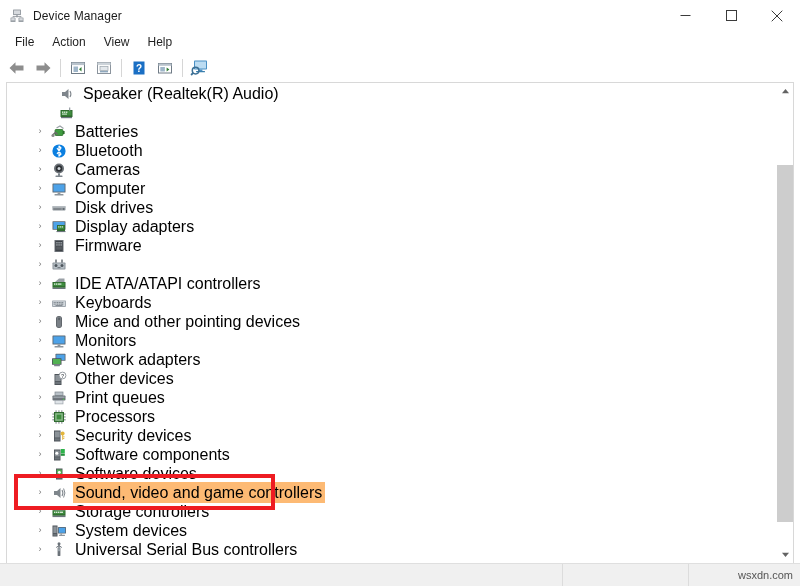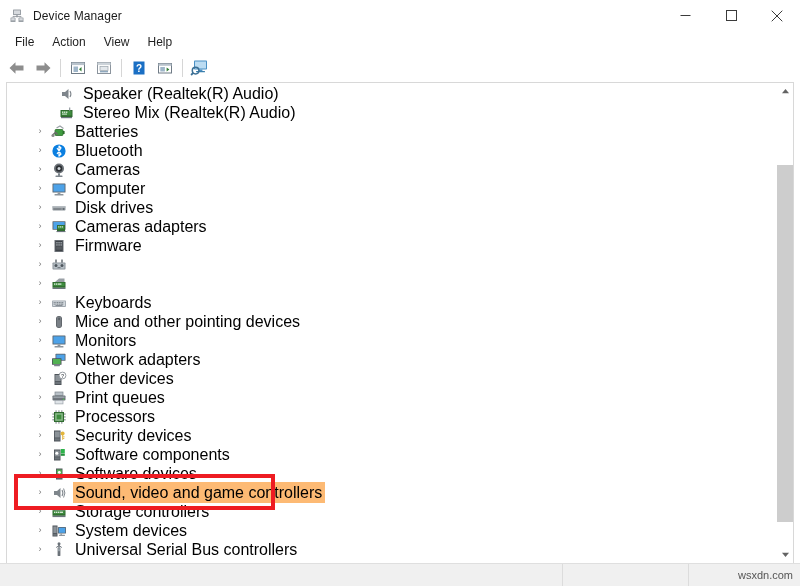--- a/index.html
+++ b/index.html
@@ -368,21 +368,20 @@
           <span class="ico"><svg width="16" height="16" viewBox="0 0 16 16">
               <rect x="1.5" y="5" width="12" height="7" fill="#2f6b2f"></rect>
               <rect x="2.5" y="6" width="10" height="4.4" fill="#3f8c3f"></rect>
               <rect x="3" y="6.5" width="1.4" height="1.4" fill="#d9e8d9"></rect>
               <rect x="5" y="6.5" width="1.4" height="1.4" fill="#d9e8d9"></rect>
               <rect x="7" y="6.5" width="1.4" height="1.4" fill="#d9e8d9"></rect>
               <rect x="3" y="8.6" width="5" height="1" fill="#d9e8d9"></rect>
               <rect x="10" y="2.5" width="1.3" height="3.2" fill="#9aa0a6"></rect>
               <rect x="2" y="12" width="11" height="1.2" fill="#6c757d"></rect>
             </svg></span>
-          <span class="label-wrap"><span class="label">Stereo Mix (Realtek(R) Audio)</span></span>
         </div>
         <div class="row top-level" style="top: 39px; position: absolute; left: 0px; right: 0px;">
           <span class="chevron">›</span>
           <span class="ico"><svg width="16" height="16" viewBox="0 0 16 16">
               <rect x="4" y="5.5" width="8" height="6" rx="1" fill="#3f9b3f" stroke="#2c6e2c" stroke-width="0.8"></rect>
               <rect x="12" y="7" width="1.6" height="3" fill="#2c6e2c"></rect>
               <path d="M1.5 11 L4.5 8.5 L6.5 10.5" stroke="#6b6b6b" stroke-width="1.5" fill="none"></path>
               <circle cx="2" cy="11.5" r="1.6" fill="#8a8a8a"></circle>
               <path d="M5.5 4 L9 2 L12.5 4.5" stroke="#9aa0a6" stroke-width="1.1" fill="none"></path>
             </svg></span>
@@ -432,21 +431,21 @@
           <span class="ico"><svg width="16" height="16" viewBox="0 0 16 16">
               <rect x="1.5" y="2.2" width="13" height="8.6" rx="0.6" fill="#5b6670"></rect>
               <rect x="2.4" y="3" width="11.2" height="7" fill="#4da2e8"></rect>
               <rect x="6" y="6" width="8" height="6" fill="#2f6b2f"></rect>
               <rect x="6.8" y="6.8" width="6.4" height="3.4" fill="#3f8c3f"></rect>
               <rect x="7.2" y="7.3" width="1.2" height="1.2" fill="#d9e8d9"></rect>
               <rect x="9" y="7.3" width="1.2" height="1.2" fill="#d9e8d9"></rect>
               <rect x="10.8" y="7.3" width="1.2" height="1.2" fill="#d9e8d9"></rect>
               <rect x="5.5" y="12" width="9" height="1.1" fill="#6c757d"></rect>
             </svg></span>
-          <span class="label-wrap"><span class="label">Cameras adapters</span></span>
+          <span class="label-wrap"><span class="label">Display adapters</span></span>
         </div>
         <div class="row top-level" style="top: 153px; position: absolute; left: 0px; right: 0px;">
           <span class="chevron">›</span>
           <span class="ico"><svg width="16" height="16" viewBox="0 0 16 16">
               <rect x="3.5" y="2" width="9" height="12" fill="#6b7076"></rect>
               <rect x="4.4" y="3" width="7.2" height="10" fill="#3e4348"></rect>
               <rect x="5.2" y="4" width="1.5" height="1.5" fill="#9aa0a6"></rect>
               <rect x="7.3" y="4" width="1.5" height="1.5" fill="#9aa0a6"></rect>
               <rect x="9.4" y="4" width="1.5" height="1.5" fill="#9aa0a6"></rect>
               <rect x="5.2" y="6.2" width="1.5" height="1.5" fill="#9aa0a6"></rect>
@@ -472,20 +471,21 @@
           <span class="chevron">›</span>
           <span class="ico"><svg width="16" height="16" viewBox="0 0 16 16">
               <rect x="1.5" y="6" width="13" height="5.8" fill="#2f6b2f"></rect>
               <rect x="2.4" y="6.8" width="11.2" height="3.4" fill="#3f8c3f"></rect>
               <rect x="3" y="7.4" width="1.4" height="1.4" fill="#d9e8d9"></rect>
               <rect x="5" y="7.4" width="1.4" height="1.4" fill="#d9e8d9"></rect>
               <rect x="7" y="7.4" width="3.4" height="1.4" fill="#cfe4cf"></rect>
               <rect x="1.5" y="11.8" width="13" height="1.2" fill="#6c757d"></rect>
               <path d="M4 6 L8 2.6 L13.5 2.6 L13.5 6" fill="#9aa0a6"></path>
             </svg></span>
+          <span class="label-wrap"><span class="label">IDE ATA/ATAPI controllers</span></span>
         </div>
         <div class="row top-level" style="top: 210px; position: absolute; left: 0px; right: 0px;">
           <span class="chevron">›</span>
           <span class="ico"><svg width="16" height="16" viewBox="0 0 16 16">
               <rect x="1" y="5.5" width="14" height="6.4" rx="0.8" fill="#9aa2a9"></rect>
               <rect x="1.8" y="6.3" width="12.4" height="4.8" fill="#d2d8dd"></rect>
               <rect x="2.6" y="7" width="1.2" height="1.1" fill="#7e868d"></rect>
               <rect x="4.3" y="7" width="1.2" height="1.1" fill="#7e868d"></rect>
               <rect x="6" y="7" width="1.2" height="1.1" fill="#7e868d"></rect>
               <rect x="7.7" y="7" width="1.2" height="1.1" fill="#7e868d"></rect>

